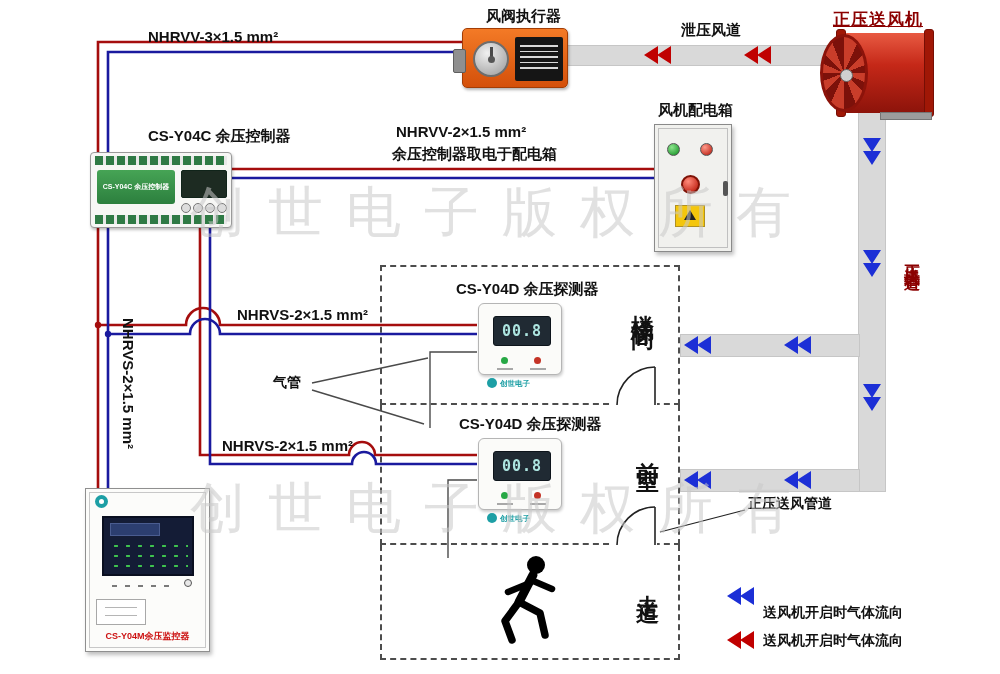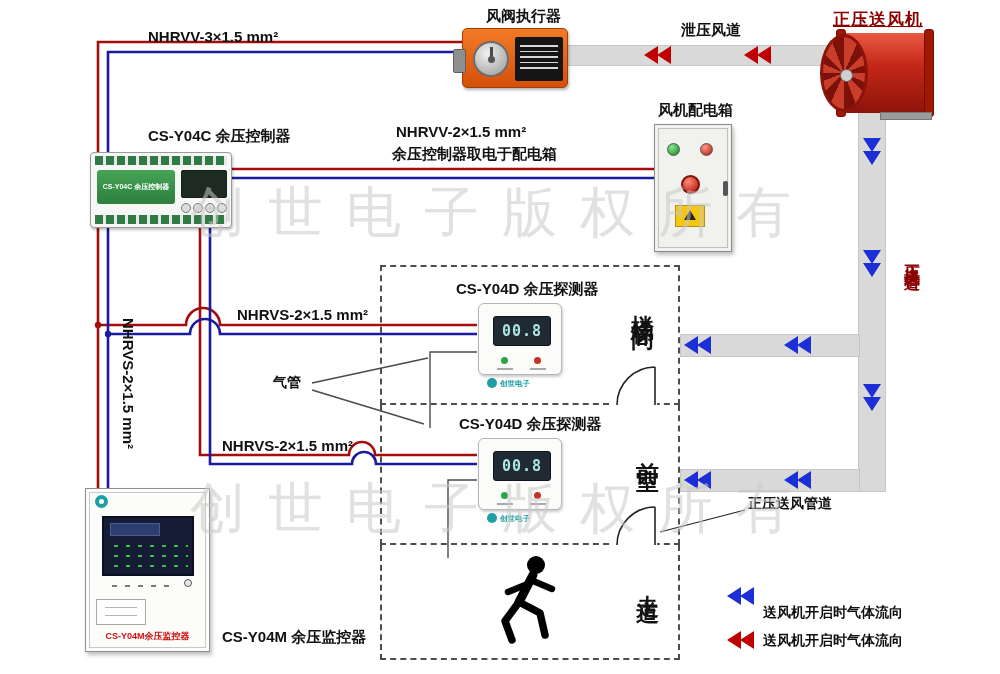--- a/index.html
+++ b/index.html
@@ -254,21 +254,20 @@
   <div class="lbl" style="left:658px;top:101px;font-size:15px;">风机配电箱</div>
   <div class="lbl" style="left:396px;top:123px;font-size:15px;">NHRVV-2×1.5 mm²</div>
   <div class="lbl" style="left:392px;top:145px;font-size:15px;">余压控制器取电于配电箱</div>
   <div class="lbl" style="left:148px;top:127px;font-size:15px;">CS-Y04C 余压控制器</div>
   <div class="lbl" style="left:456px;top:280px;font-size:15px;">CS-Y04D 余压探测器</div>
   <div class="lbl" style="left:237px;top:306px;font-size:15px;">NHRVS-2×1.5 mm²</div>
   <div class="lbl" style="left:273px;top:374px;font-size:14px;">气管</div>
   <div class="lbl" style="left:459px;top:415px;font-size:15px;">CS-Y04D 余压探测器</div>
   <div class="lbl" style="left:222px;top:437px;font-size:15px;">NHRVS-2×1.5 mm²</div>
   <div class="lbl" style="left:748px;top:495px;font-size:14px;">正压送风管道</div>
-  <div class="lbl" style="left:222px;top:628px;font-size:15px;">CS-Y04M 余压监控器</div>
   <div class="lbl" style="left:137px;top:318px;font-size:15px;transform:rotate(90deg);transform-origin:top left;">NHRVS-2×1.5 mm²</div>
   <div class="vlbl" style="left:901px;top:252px;font-size:16px;color:#8b0000;letter-spacing:2px;">正压送风管道</div>
 
   <div class="vlbl" style="left:628px;top:296px;font-size:23px;letter-spacing:6px;">楼梯间</div>
   <div class="vlbl" style="left:633px;top:443px;font-size:23px;letter-spacing:6px;">前室</div>
   <div class="vlbl" style="left:633px;top:576px;font-size:23px;letter-spacing:6px;">走道</div>
 
   <div class="lbl" style="left:763px;top:566px;font-size:14px;margin-top:38px;">送风机开启时气体流向</div>
   <div class="lbl" style="left:763px;top:632px;font-size:14px;">送风机开启时气体流向</div>
 

